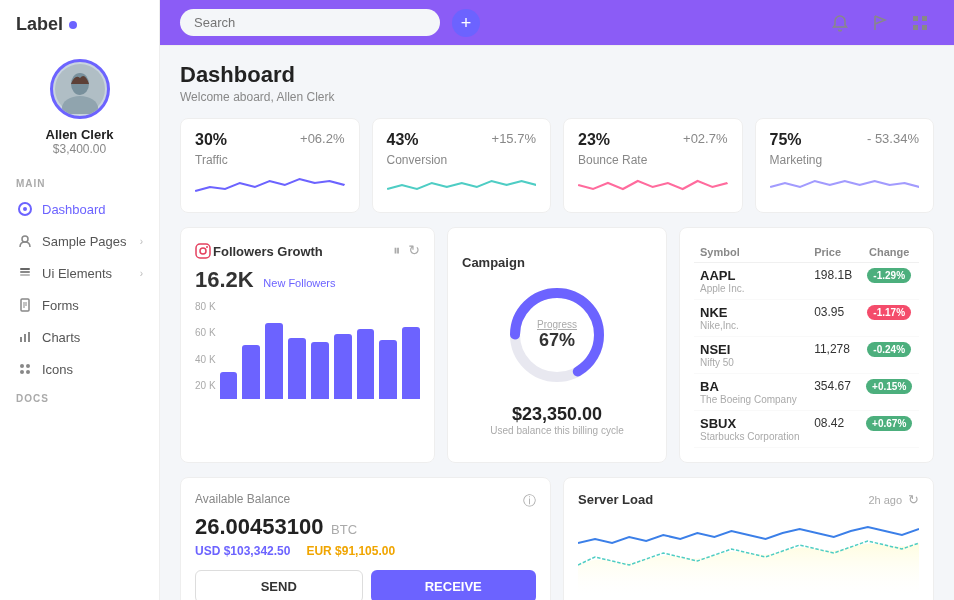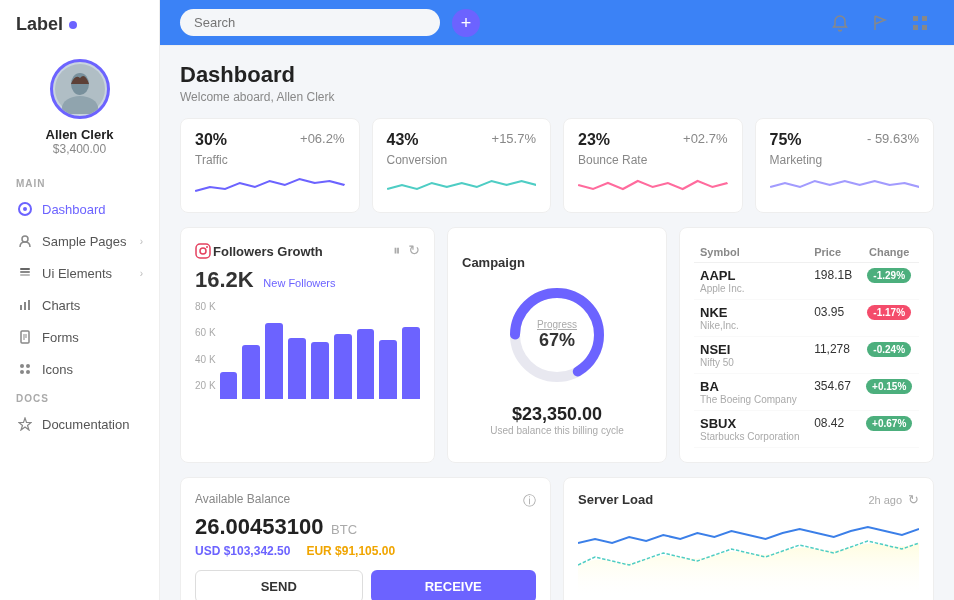--- a/index.html
+++ b/index.html
@@ -18,21 +18,21 @@
     .sidebar-section-label { font-size: 10px; color: #aaa; text-transform: uppercase; letter-spacing: 1px; padding: 8px 16px 4px; font-weight: 600; }
     .sidebar-nav-item { display: flex; align-items: center; padding: 7px 16px; cursor: pointer; color: #555; font-size: 13px; position: relative; }
     .sidebar-nav-item.active { color: #6c63ff; }
     .sidebar-nav-icon { width: 18px; height: 18px; margin-right: 8px; display: flex; align-items: center; justify-content: center; flex-shrink: 0; }
     .sidebar-nav-arrow { margin-left: auto; font-size: 10px; color: #bbb; }
 
     
     .main { flex: 1; display: flex; flex-direction: column; overflow: hidden; }
 
     
-    .topbar { background: #3b82f6; height: 46px; display: flex; align-items: center; padding: 0 20px; border-bottom: 1px solid #eee; gap: 12px; }
+    .topbar { background: #8b5cf6; height: 46px; display: flex; align-items: center; padding: 0 20px; border-bottom: 1px solid #eee; gap: 12px; }
     .topbar-search { flex: 1; max-width: 260px; background: #f4f6f9; border: none; border-radius: 20px; padding: 6px 14px; font-size: 13px; color: #888; outline: none; }
     .topbar-add-btn { width: 28px; height: 28px; background: #6c63ff; border-radius: 50%; display: flex; align-items: center; justify-content: center; cursor: pointer; color: #fff; font-size: 18px; line-height: 1; border: none; flex-shrink: 0; }
     .topbar-spacer { flex: 1; }
     .topbar-icon { width: 28px; height: 28px; display: flex; align-items: center; justify-content: center; cursor: pointer; color: #777; }
 
     
     .content { flex: 1; overflow-y: auto; padding: 16px 20px; }
 
     .page-title { font-size: 22px; font-weight: 700; color: #222; }
     .page-subtitle { font-size: 12px; color: #888; margin-top: 2px; margin-bottom: 14px; }
@@ -155,59 +155,51 @@
           <rect x="2" y="8" width="10" height="2" rx="1" fill="#bbb"></rect>
           <rect x="2" y="2" width="10" height="2" rx="1" fill="#666"></rect>
         </svg>
     </span>
     <span>Ui Elements</span>
     <span class="sidebar-nav-arrow">›</span>
   </div>
   <div class="sidebar-nav-item">
     <span class="sidebar-nav-icon">
       <svg width="14" height="14" viewBox="0 0 14 14">
-          <rect x="2" y="7" width="2" height="5" fill="#888"></rect>
-          <rect x="6" y="4" width="2" height="8" fill="#888"></rect>
-          <rect x="10" y="2" width="2" height="10" fill="#888"></rect>
-        </svg>
-    </span>
-    <span>Charts</span>
-  </div>
-  <div class="sidebar-nav-item">
-    <span class="sidebar-nav-icon">
-      <svg width="14" height="14" viewBox="0 0 14 14">
           <rect x="3" y="1" width="8" height="12" rx="1" fill="none" stroke="#888" stroke-width="1.5"></rect>
           <line x1="5" y1="5" x2="9" y2="5" stroke="#888" stroke-width="1"></line>
           <line x1="5" y1="7" x2="9" y2="7" stroke="#888" stroke-width="1"></line>
           <line x1="5" y1="9" x2="7" y2="9" stroke="#888" stroke-width="1"></line>
         </svg>
     </span>
     <span>Forms</span>
   </div>
   <div class="sidebar-nav-item">
     <span class="sidebar-nav-icon">
       <svg width="14" height="14" viewBox="0 0 14 14">
+          <rect x="2" y="7" width="2" height="5" fill="#888"></rect>
+          <rect x="6" y="4" width="2" height="8" fill="#888"></rect>
+          <rect x="10" y="2" width="2" height="10" fill="#888"></rect>
+        </svg>
+    </span>
+    <span>Charts</span>
+  </div>
+  <div class="sidebar-nav-item">
+    <span class="sidebar-nav-icon">
+      <svg width="14" height="14" viewBox="0 0 14 14">
           <circle cx="4" cy="4" r="2" fill="#888"></circle>
           <circle cx="10" cy="4" r="2" fill="#888"></circle>
           <circle cx="4" cy="10" r="2" fill="#888"></circle>
           <circle cx="10" cy="10" r="2" fill="#888"></circle>
         </svg>
     </span>
     <span>Icons</span>
   </div>
 
   <div class="sidebar-section-label">DOCS</div>
-  <div class="sidebar-nav-item">
-    <span class="sidebar-nav-icon">
-      <svg width="14" height="14" viewBox="0 0 14 14">
-          <polygon points="7,1 8.5,5.5 13,5.5 9.5,8.5 11,13 7,10 3,13 4.5,8.5 1,5.5 5.5,5.5" fill="none" stroke="#888" stroke-width="1.2"></polygon>
-        </svg>
-    </span>
-    <span>Documentation</span>
-  </div>
 </div>
 
 <div class="main">
 
   <div class="topbar">
     <input class="topbar-search" type="text" placeholder="Search" style="">
     <button class="topbar-add-btn">+</button>
     <div class="topbar-spacer"></div>
     <div class="topbar-icon">
       <svg width="18" height="18" viewBox="0 0 18 18">
@@ -265,21 +257,21 @@
         </div>
         <div class="stat-label">Bounce Rate</div>
         <svg class="wave-line stat-wave" viewBox="0 0 100 24" preserveAspectRatio="none">
           <polyline points="0,12 10,16 20,10 30,16 40,8 50,14 60,10 70,16 80,8 90,14 100,10" fill="none" stroke="#ff6b9d" stroke-width="2"></polyline>
         </svg>
       </div>
 
       <div class="stat-card">
         <div class="stat-top">
           <span class="stat-pct">75%</span>
-          <span class="stat-change">- 59.63%</span>
+          <span class="stat-change">- 53.34%</span>
         </div>
         <div class="stat-label">Marketing</div>
         <svg class="wave-line stat-wave" viewBox="0 0 100 24" preserveAspectRatio="none">
           <polyline points="0,14 10,10 20,14 30,8 40,12 50,8 60,12 70,8 80,12 90,10 100,14" fill="none" stroke="#a29bfe" stroke-width="2"></polyline>
         </svg>
       </div>
     </div>
 
     <div class="middle-row">
 

